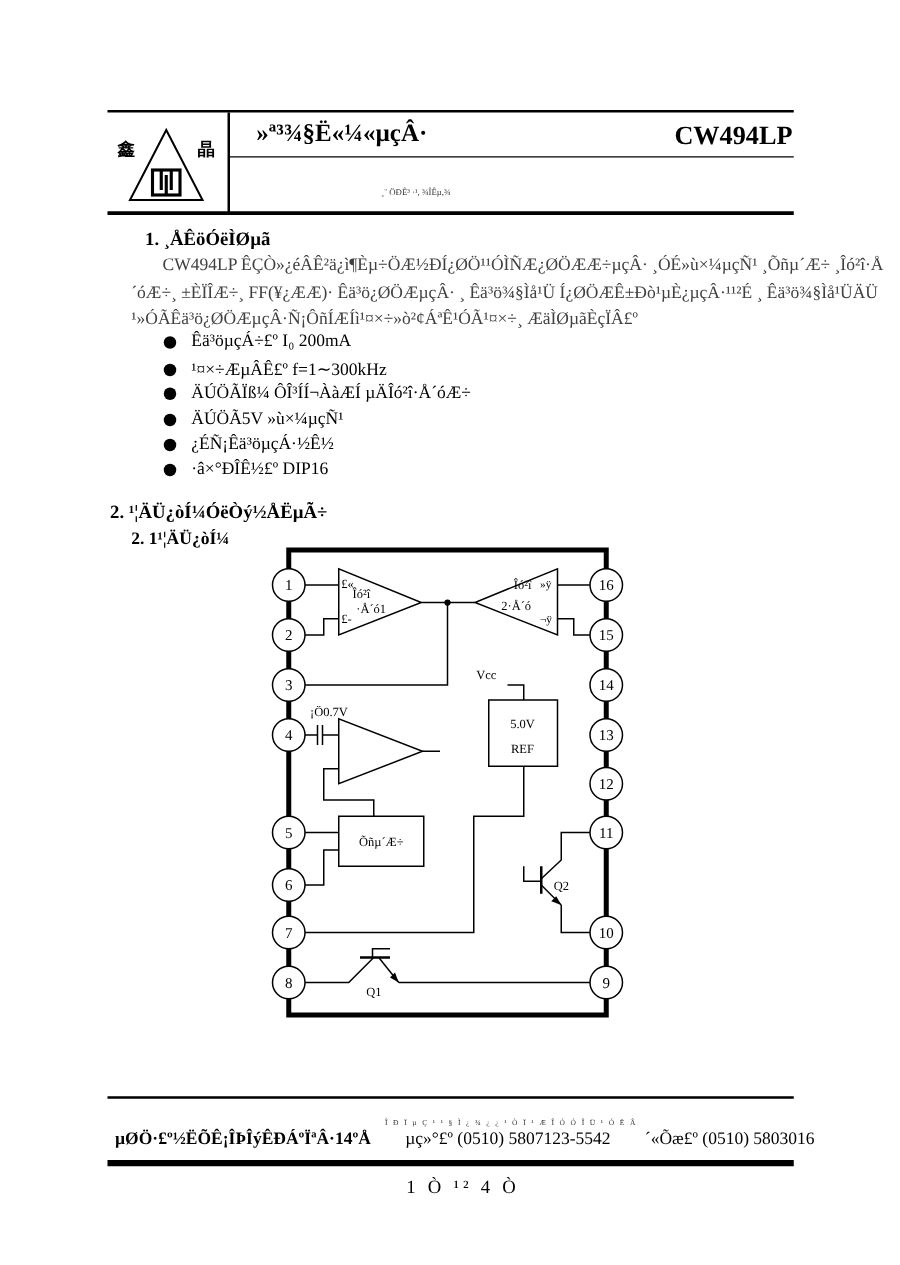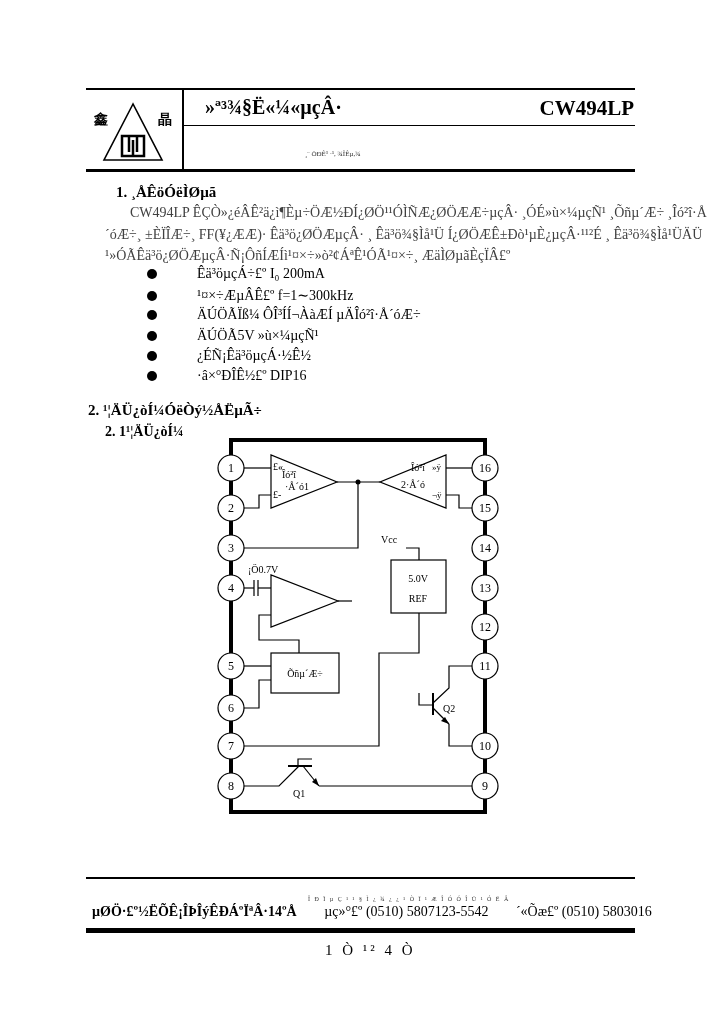--- a/index.html
+++ b/index.html
@@ -8,21 +8,21 @@
   .abs { position: absolute; }
   .rule-thin { position: absolute; left: 86px; width: 549px; height: 2px; background: #000; }
   .rule-thick { position: absolute; left: 86px; width: 549px; height: 4px; background: #000; }
   .header-vline { position: absolute; left: 182px; top: 90px; width: 2px; height: 80px; background: #000; }
   .header-mid { position: absolute; left: 183px; top: 125px; width: 452px; height: 1px; background: #000; }
   .title-left { left: 205px; top: 96px; font-size: 20px; font-weight: bold; letter-spacing: 0px; }
   .title-right { right: 86px; top: 96px; font-size: 21px; font-weight: bold; margin-left: 40px; }
   .subtitle { left: 305px; top: 150px; font-size: 7px; color: #333; }
   .sec { font-size: 15px; font-weight: bold; }
   .para { font-size: 14px; line-height: 22px; color: #404040; white-space: nowrap; }
-  .bullet-row { position: absolute; left: 147px; font-size: 14px; display: flex; align-items: center; white-space: nowrap; gap: 28px; }
+  .bullet-row { position: absolute; left: 131px; font-size: 14px; display: flex; align-items: center; white-space: nowrap; }
   .bullet-dot { width: 10px; height: 10px; border-radius: 50%; background: #000; margin-right: 12px; }
   .footer-small { left: 308px; top: 896px; font-size: 6px; letter-spacing: 1.5px; color: #333; }
   .footer-line { left: 92px; top: 904px; font-size: 14px; white-space: nowrap; }
   .page-num { left: 325px; top: 942px; font-size: 15px; letter-spacing: 3px; }
   svg text { font-family: "Liberation Serif", serif; }
 </style>
 </head>
 <body>
 
 <div class="rule-thin" style="top:88px;"></div>

